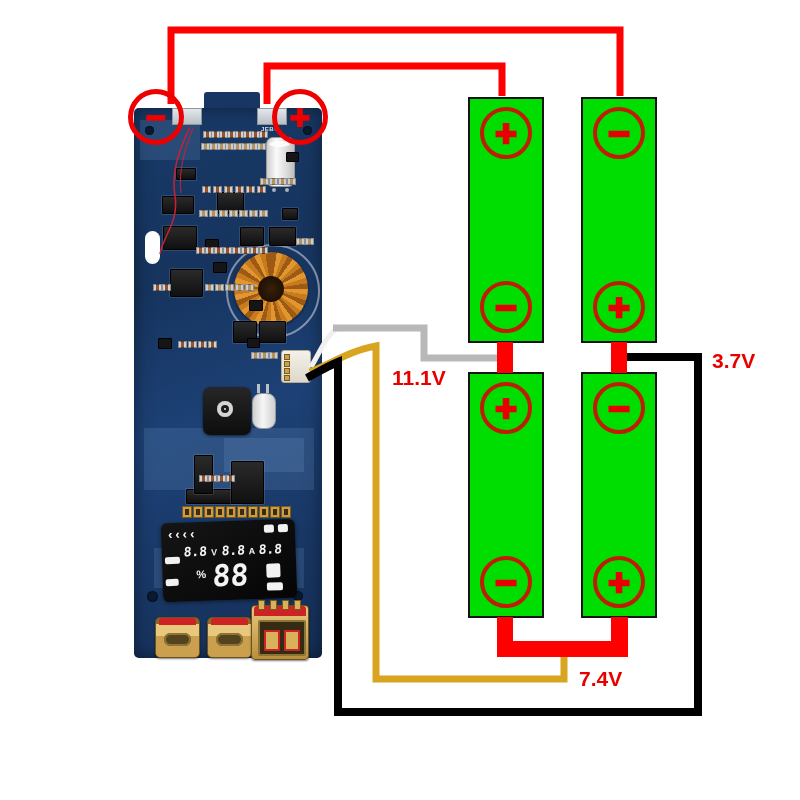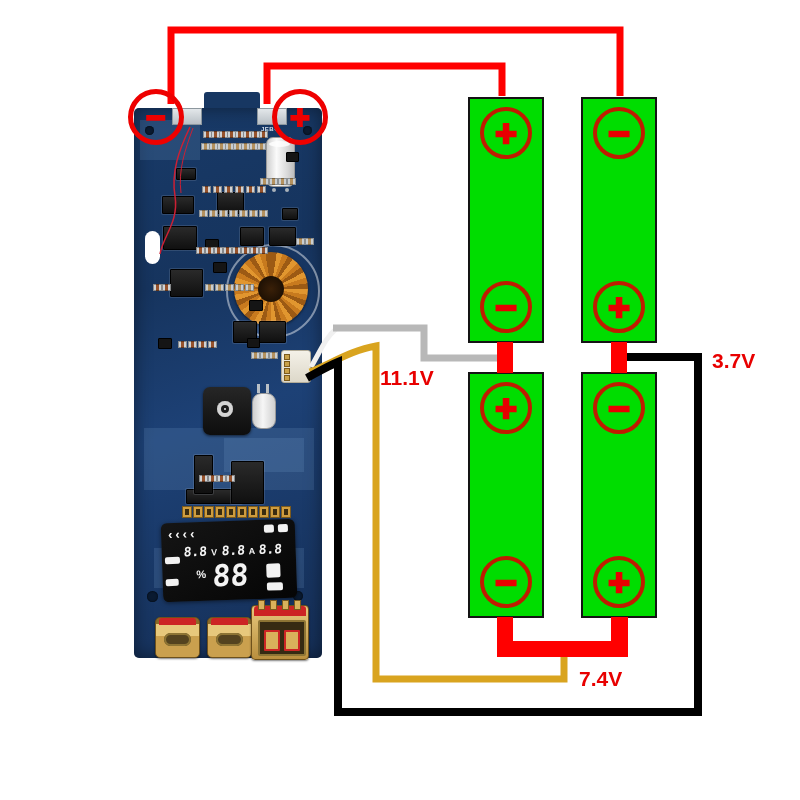--- a/index.html
+++ b/index.html
@@ -299,21 +299,21 @@
   </div>
   <div class="cell" style="left:581px;top:372px;">
     <div class="terminal top">
         <span>−</span>
       </div>
     <div class="terminal bottom">
         <span>+</span>
       </div>
   </div>
 
-  <div class="vlabel" style="left:380px;top:366px;text-align:center;">11.1V</div>
+  <div class="vlabel" style="left:392px;top:366px;text-align:center;">11.1V</div>
   <div class="vlabel" style="left:712px;top:349px;">3.7V</div>
   <div class="vlabel" style="left:579px;top:667px;">7.4V</div>
 
   <svg id="wires" width="800" height="800" viewBox="0 0 800 800">
 
     <path d="M190,127 C179,150 171,172 175,196 C179,222 163,236 160,254" fill="none" stroke="#cc2034" stroke-width="1.5"></path>
     <path d="M193,128 C185,150 178,170 181,193" fill="none" stroke="#cc2034" stroke-width="1"></path>
 
     <path d="M311,367 C320,352 325,338 336,329" fill="none" stroke="#f0f0f0" stroke-width="5"></path>
     <path d="M333,328 L424,328 L424,358 L505,358" fill="none" stroke="#b8b8b8" stroke-width="7"></path>

